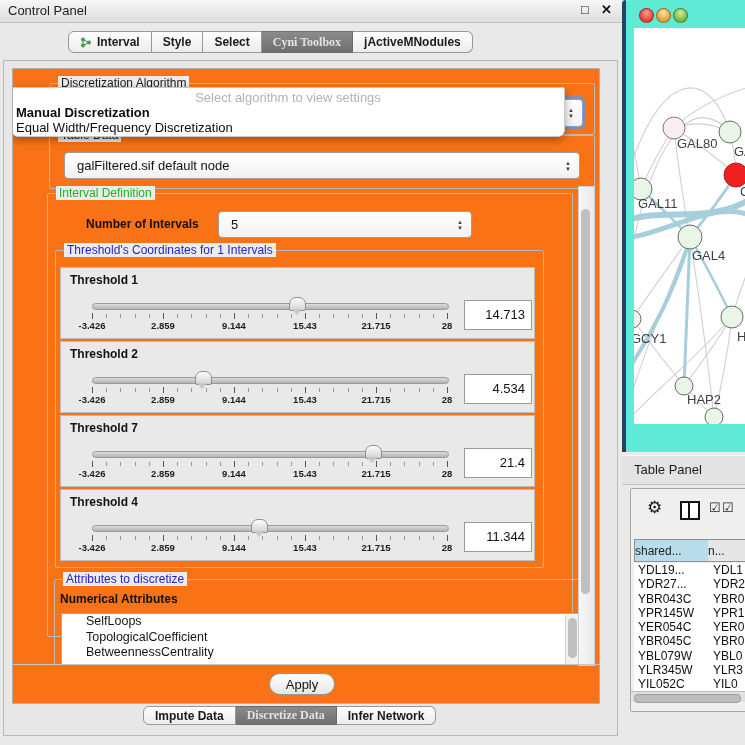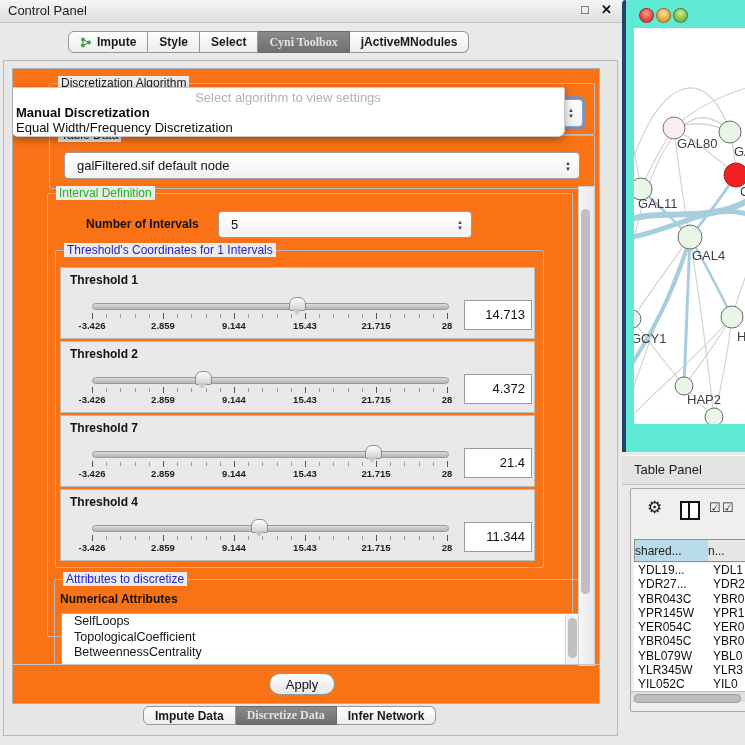--- a/index.html
+++ b/index.html
@@ -74,21 +74,21 @@
   .tick.major{top:45px;height:6px;background:#555;}
   .tick-lab{position:absolute;top:52px;transform:translateX(-50%);font-size:9.5px;
     font-weight:600;color:#1d1d1d;white-space:nowrap;}
   .th-value{position:absolute;left:403px;top:32px;width:60px;height:28px;background:#fff;
     border:1px solid #9a9a9a;font-size:13px;color:#111;text-align:right;
     line-height:28px;padding-right:6px;}
 
   
   #attr-list{position:absolute;left:48px;top:544px;width:518px;height:60px;background:#fff;
     border:1px solid #a8a8a8;}
-  .list-item{font-size:12.5px;color:#151515;padding-left:12px;height:15.5px;line-height:15.5px;
+  .list-item{font-size:12.5px;color:#151515;padding-left:24px;height:15.5px;line-height:15.5px;
     white-space:nowrap;}
   #attr-scroll{position:absolute;right:1px;top:1px;width:13px;height:58px;background:#f1f1f1;
     border-left:1px solid #d5d5d5;}
   #attr-thumb{position:absolute;left:1.5px;top:3px;width:9px;height:40px;background:#c0c0c0;
     border-radius:5px;}
 
   
   #main-vscroll{position:absolute;left:565px;top:117px;width:15px;height:478px;
     background:linear-gradient(90deg,#f6f6f6,#e9e9e9);border:1px solid #cfcfcf;}
   #main-vthumb{position:absolute;left:2px;top:22px;width:9px;height:385px;background:#bfbfbf;
@@ -151,21 +151,21 @@
     <div id="top-tabs" class="segbar">
         <div class="seg">
           <span class="ticn">
             <svg width="12" height="13" viewBox="0 0 12 13">
               <path d="M3,3.5 L3,9.5 M3,3.5 L9,6.5 M3,9.5 L9,6.5" stroke="#666" stroke-width="1" fill="none"></path>
               <circle cx="3" cy="3.5" r="2" fill="#3aa53a"></circle>
               <circle cx="3" cy="9.5" r="2" fill="#3aa53a"></circle>
               <circle cx="9" cy="6.5" r="2" fill="#3aa53a"></circle>
             </svg>
           </span>
-          <span>Impute</span>
+          <span>Interval</span>
         </div>
         <div class="seg">
           <span>Style</span>
         </div>
         <div class="seg">
           <span>Select</span>
         </div>
         <div class="seg sel">
           <span>Cyni Toolbox</span>
         </div>
@@ -282,21 +282,21 @@
               <div class="tick minor" style="left: 357.6px;"></div>
               <div class="tick minor" style="left: 371.8px;"></div>
               <div class="tick major" style="left: 386px;"></div>
               <div class="tick-lab" style="left: 31px;">-3.426</div>
               <div class="tick-lab" style="left: 102px;">2.859</div>
               <div class="tick-lab" style="left: 173px;">9.144</div>
               <div class="tick-lab" style="left: 244px;">15.43</div>
               <div class="tick-lab" style="left: 315px;">21.715</div>
               <div class="tick-lab" style="left: 386px;">28</div>
               <div class="th-thumb" style="left: 133.549px;"></div>
-              <div class="th-value">4.372</div>
+              <div class="th-value">4.534</div>
             </div>
             <div class="th-box" style="top: 346px;">
               <div class="th-label">Threshold 7</div>
               <div class="th-track"></div>
               <div class="tick major" style="left: 31px;"></div>
               <div class="tick minor" style="left: 45.2px;"></div>
               <div class="tick minor" style="left: 59.4px;"></div>
               <div class="tick minor" style="left: 73.6px;"></div>
               <div class="tick minor" style="left: 87.8px;"></div>
               <div class="tick major" style="left: 102px;"></div>

